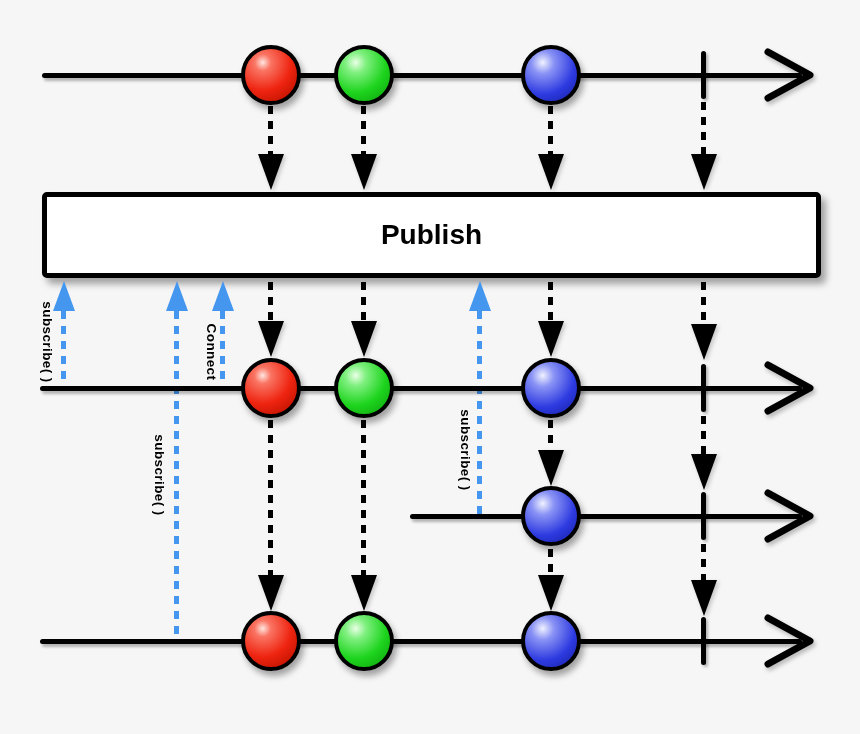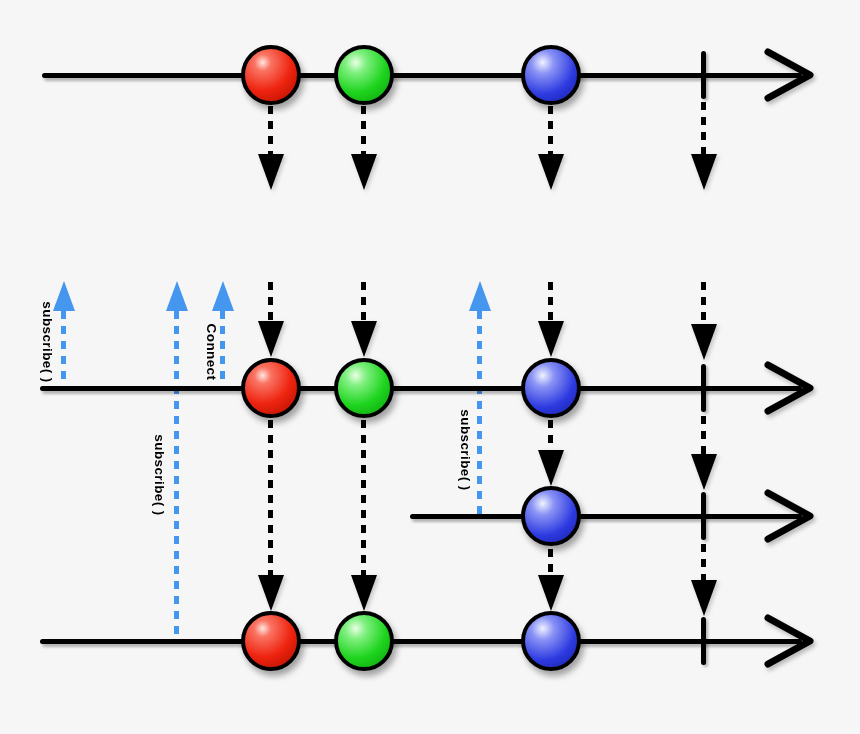--- a/index.html
+++ b/index.html
@@ -75,20 +75,23 @@
 
   <div class="vdash" style="left:268px; top:106px; height:50px;"></div>
   <div class="head-down" style="left:258px; top:154px;"></div>
   <div class="vdash" style="left:361px; top:106px; height:50px;"></div>
   <div class="head-down" style="left:351px; top:154px;"></div>
   <div class="vdash" style="left:548px; top:106px; height:50px;"></div>
   <div class="head-down" style="left:538px; top:154px;"></div>
   <div class="vdash" style="left:701px; top:102px; height:54px;"></div>
   <div class="head-down" style="left:691px; top:154px;"></div>
 
+  <div class="publish-box">
+    <span class="publish-label">Publish</span>
+  </div>
 
   <div class="head-up" style="left:53px; top:281px;"></div>
   <div class="vdash bluedash" style="left:61px; top:311px; height:75px;"></div>
   <div class="rot-label" style="left:47px; top:342px;">subscribe( )</div>
 
   <div class="head-up" style="left:166px; top:281px;"></div>
   <div class="vdash bluedash" style="left:174px; top:311px; height:329px;"></div>
   <div class="rot-label" style="left:159px; top:475px;">subscribe( )</div>
 
   <div class="head-up" style="left:212px; top:281px;"></div>

